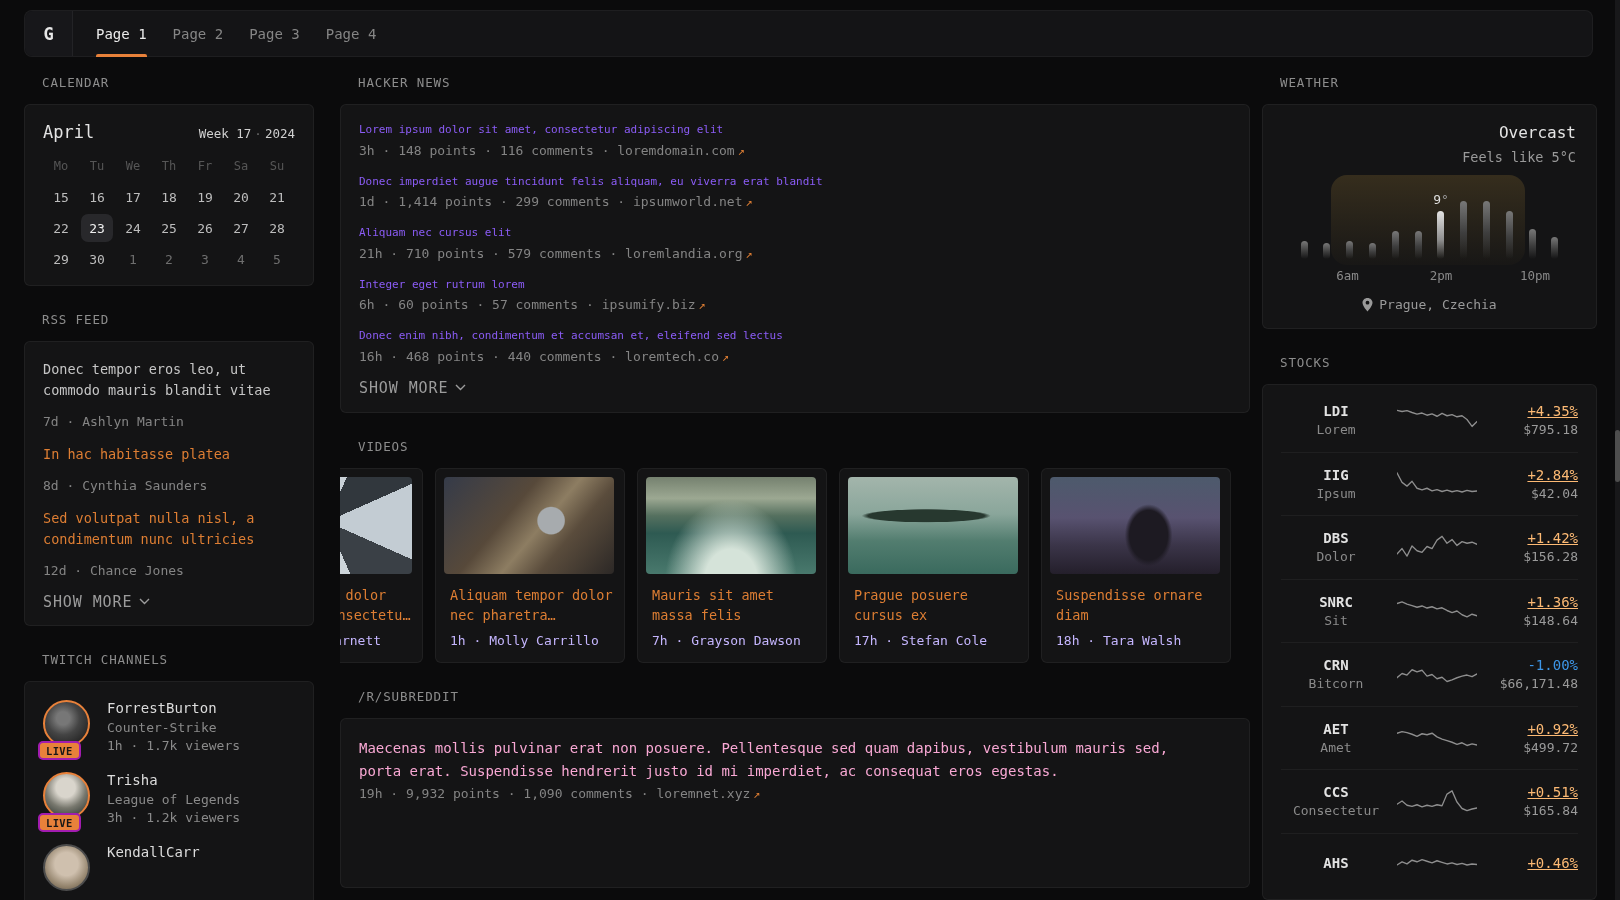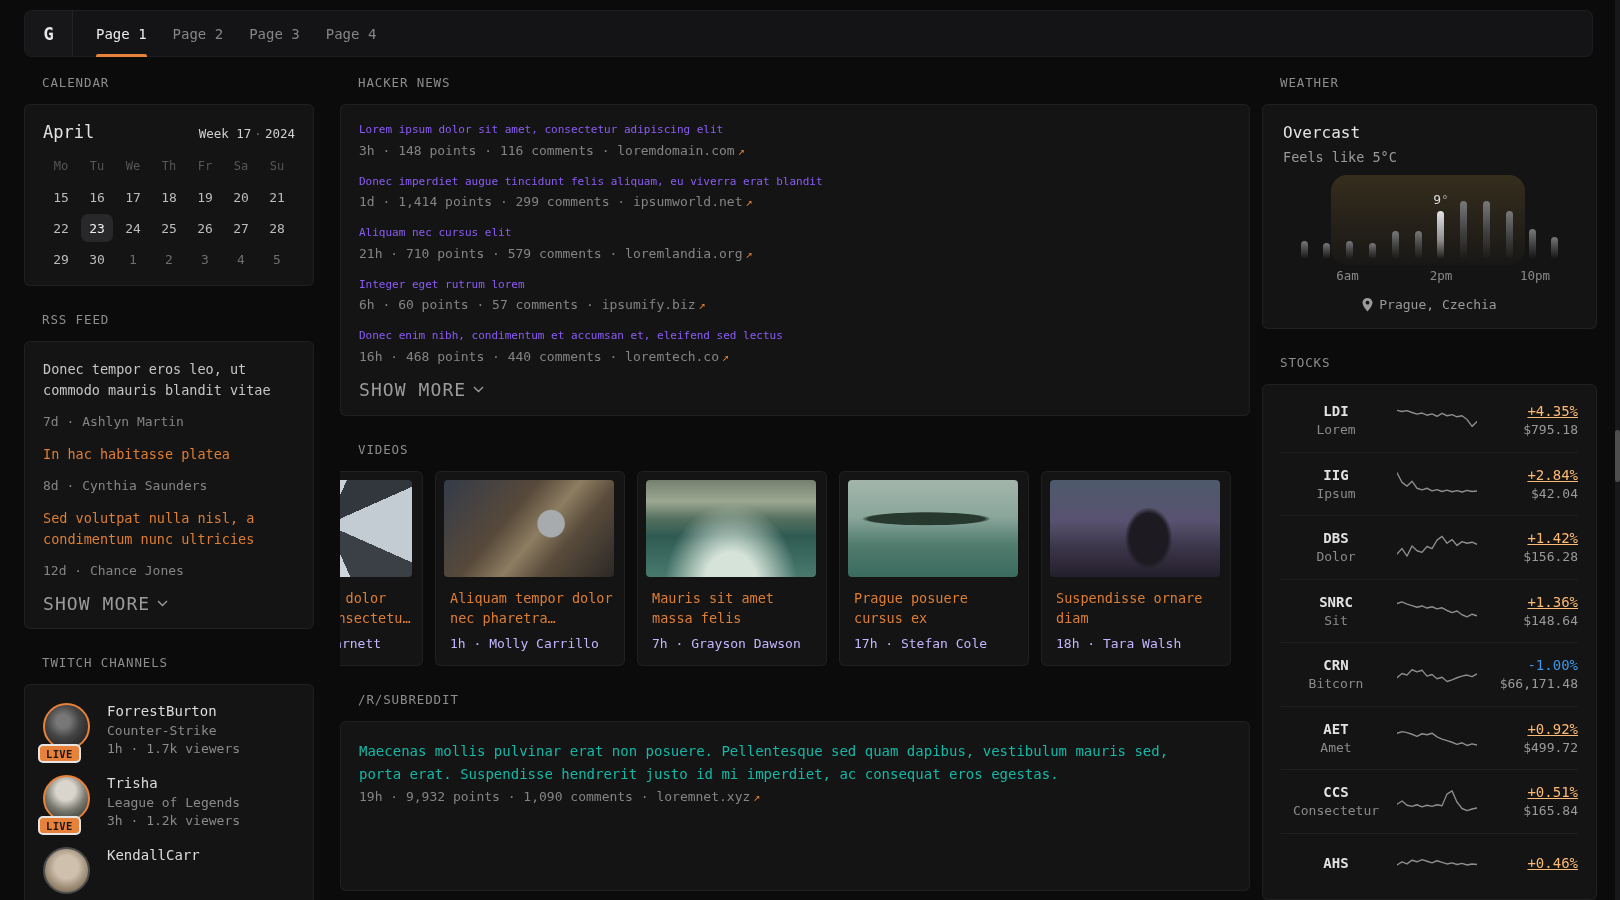--- a/index.html
+++ b/index.html
@@ -58,72 +58,72 @@
   .cal-day { color:#bdbdbd; border-radius:7px; width:32px; justify-self:center; }
   .cal-day.muted { color:#6e6e6e; }
   .cal-day.selected { background:#28282b; color:#efefef; }
   
   .rss-card { padding:17px 18px 14px; }
   .feed-item + .feed-item { margin-top:15px; }
   .feed-title { font-size:13.5px; line-height:1.55; color:#c6c6c6; cursor:pointer; }
   .feed-item.visited .feed-title { color:#de7e33; }
   .meta { font-size:13px; color:#848484; margin-top:13px; }
   .show-more {
-    margin-top:15px; font-size:18px; color:#9c9c9c; letter-spacing:.06em;
+    margin-top:15px; font-size:15px; color:#9c9c9c; letter-spacing:.06em;
     display:flex; align-items:center; gap:7px; cursor:pointer;
   }
   .chev { width:11px; height:7px; }
   
   .twitch-card { padding:18px; }
   .channel { display:flex; gap:16px; cursor:pointer; }
   .channel + .channel { margin-top:19px; }
   .avatar-wrap { position:relative; width:48px; flex:none; }
   .avatar {
     width:47px; height:47px; border-radius:50%;
     border:2px solid #e8813a;
   }
   .avatar.offline { border-color:#4c4c4c; }
   .av-1 { background:radial-gradient(circle at 42% 38%, #777 0 18%, #444 45%, #242424 80%); }
   .av-2 { background:radial-gradient(circle at 48% 32%, #d9d5cc 0 26%, #78786e 55%, #39403a 85%); }
   .av-3 { background:radial-gradient(circle at 50% 42%, #cfc0ae 0 35%, #94846d 68%, #5c5243 95%); }
   .live-badge {
     position:absolute; left:-5px; bottom:-7px;
     background:#e8813a; color:#171717; font-size:10.5px; font-weight:bold;
-    padding:2px 6px 1px; border-radius:5px; border:2px solid #e5e5e5; letter-spacing:.03em;
+    padding:2px 6px 1px; border-radius:5px; border:2px solid #a21caf; letter-spacing:.03em;
   }
   .ch-name { font-size:14px; color:#dcdcdc; }
   .ch-game { font-size:13px; color:#8a8a8a; margin-top:4px; }
   .ch-meta { font-size:13px; color:#8a8a8a; margin-top:3px; }
   
   .list-card { padding:17px 18px 15px; }
   .hn-item + .hn-item { margin-top:16px; }
   .hn-title { font-size:11px; color:#8b5cf6; line-height:1.5; cursor:pointer; }
   .hn-meta { font-size:13px; color:#848484; margin-top:4px; }
   .ext-arrow { color:#de7e33; font-size:12px; margin-left:3px; }
-  .sub-title { font-size:14px; color:#14b8a6; line-height:1.6; max-width:820px; cursor:pointer; }
+  .sub-title { font-size:14px; color:#f9a8d4; line-height:1.6; max-width:820px; cursor:pointer; }
   .sub-card { padding:18px; min-height:170px; }
   
   .videos-row { display:flex; gap:12px; width:891px; overflow:hidden;justify-content:flex-end; }
   .video-card { flex:0 0 188px; padding:8px 8px 14px; cursor:pointer; }
   .thumb { width:170px; height:97px; border-radius:4px; margin-bottom:11px; }
   .th-1 { background:conic-gradient(from 0deg at 50% 46%,
             #c9d1d7 0 24deg, #31373d 24deg 66deg, #c3ccd3 66deg 114deg, #3a4046 114deg 156deg,
             #cdd5da 156deg 204deg, #2c3238 204deg 246deg, #c3ccd3 246deg 294deg, #363c42 294deg 336deg, #c9d1d7 336deg); }
   .th-2 { background:radial-gradient(circle at 63% 45%, #a7abae 0 11%, rgba(0,0,0,0) 12%),
             linear-gradient(130deg, #353b49 0%, #57493a 38%, #8d7d62 55%, #5a4c3c 70%, #2c2826 100%); }
   .th-3 { background:radial-gradient(ellipse at 50% 108%, #d5e3d9 0 22%, rgba(0,0,0,0) 55%),
             linear-gradient(180deg, #75816f 0%, #9ca892 22%, #55705f 40%, #2e5a52 58%, #49796d 100%); }
   .th-4 { background:radial-gradient(ellipse 38% 7% at 46% 40%, #27382f 0 90%, rgba(0,0,0,0) 100%),
             linear-gradient(180deg, #a3b5ab 0%, #8aa69b 38%, #527d6f 66%, #3a6a5e 100%); }
   .th-5 { background:radial-gradient(ellipse 14% 32% at 58% 60%, #1d1a22 0 80%, rgba(0,0,0,0) 100%),
             linear-gradient(180deg, #4d5a6c 0%, #585270 42%, #3b3549 70%, #241f2b 100%); }
   .video-title { font-size:13.5px; color:#de7e33; line-height:1.55; width:166px; margin-left:6px; }
   .video-meta { font-size:13px; color:#c4b5fd; margin-top:7px; margin-left:6px; }
   
-  .weather-card { padding:18px 20px 16px; text-align:left; }
+  .weather-card { padding:18px 20px 16px; text-align:right; }
   .w-cond { font-size:16px; color:#e4e4e4; }
   .w-feels { font-size:13.5px; color:#9a9a9a; margin-top:7px; }
   .w-graph { position:relative; width:258px; margin:30px auto 0; }
   .w-bars { position:relative; height:64px; display:flex; justify-content:space-between; align-items:flex-end; }
   .w-highlight {
     position:absolute; left:12%; width:75%; top:-20px; bottom:-6px; border-radius:16px;
     background:linear-gradient(180deg, rgba(150,118,52,.26), rgba(150,118,52,.03));
   }
   .w-bar { position:relative; z-index:1; width:7px; border-radius:4px;
     background:linear-gradient(180deg,#787878,#3e3e3e 55%, rgba(45,45,45,0)); }

